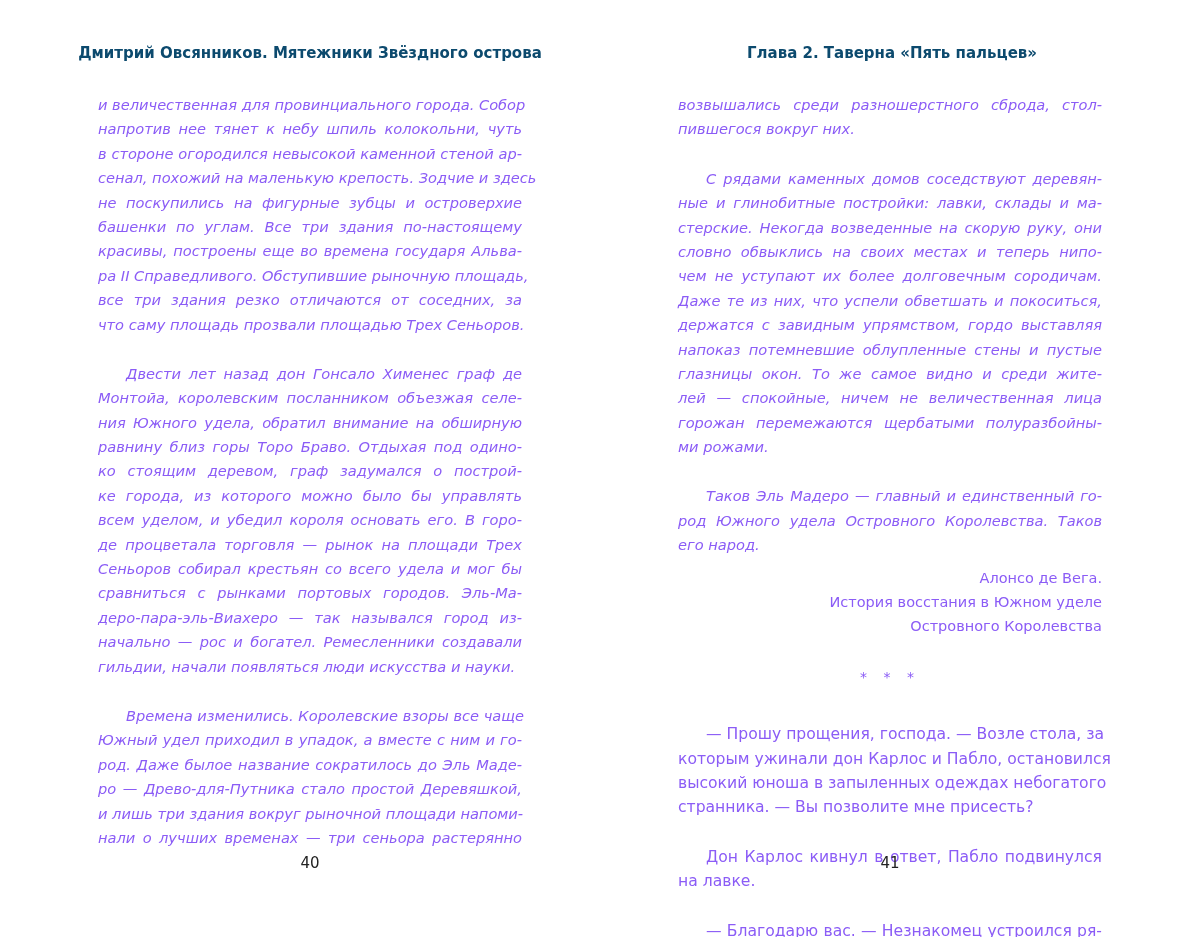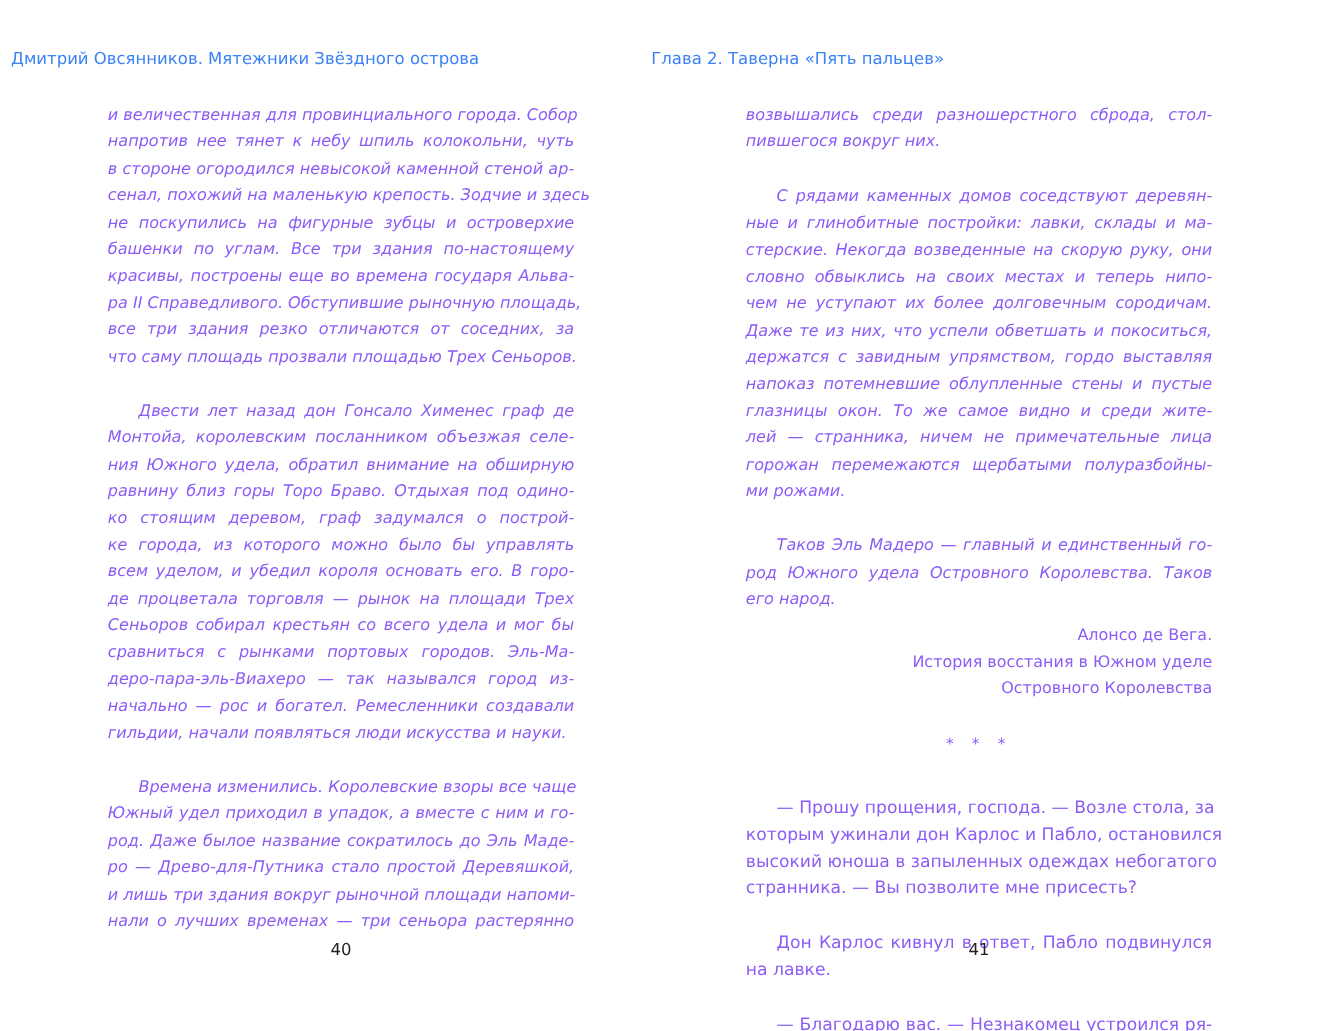--- a/index.html
+++ b/index.html
@@ -5,22 +5,22 @@
   html, body { margin: 0; padding: 0; }
   body {
     width: 1200px; height: 937px; background: #ffffff; position: relative;
     overflow: hidden; color: #1a1a1a;
   }
   .page { position: absolute; top: 0; width: 600px; height: 937px; }
   .page.left { left: 0; }
   .page.right { left: 580px; }
   .running-head {
     position: absolute; top: 44px; left: 0; width: 100%;
-    font-family: "DejaVu Sans", sans-serif;
-    font-size: 15px; color: #3b82f6; letter-spacing: 0;
+    text-align: center; font-family: "DejaVu Sans", sans-serif;
+    font-size: 15px; color: #0c4a6e; letter-spacing: 0; font-weight: bold;
   }
   .page.left .running-head { left: 10px; width: 600px; }
   .page.right .running-head { left: 12px; width: 600px; }
   .body-text {
     position: absolute; top: 93px; width: 424px;
     font-family: "DejaVu Sans", sans-serif; font-size: 15px;
     line-height: 24.4px; color: #8b5cf6;
   }
   .page.left .body-text { left: 98px; }
   .page.right .body-text { left: 98px; width: 424px; }
@@ -88,21 +88,21 @@
         <span class="ln last">пившегося вокруг них.</span>
         <span class="ln indent">С рядами каменных домов соседствуют деревян-</span>
         <span class="ln">ные и глинобитные постройки: лавки, склады и ма-</span>
         <span class="ln">стерские. Некогда возведенные на скорую руку, они</span>
         <span class="ln">словно обвыклись на своих местах и теперь нипо-</span>
         <span class="ln">чем не уступают их более долговечным сородичам.</span>
         <span class="ln">Даже те из них, что успели обветшать и покоситься,</span>
         <span class="ln">держатся с завидным упрямством, гордо выставляя</span>
         <span class="ln">напоказ потемневшие облупленные стены и пустые</span>
         <span class="ln">глазницы окон. То же самое видно и среди жите-</span>
-        <span class="ln">лей — странника, ничем не примечательные лица</span>
+        <span class="ln">лей — спокойные, ничем не величественная лица</span>
         <span class="ln">горожан перемежаются щербатыми полуразбойны-</span>
         <span class="ln last">ми рожами.</span>
         <span class="ln indent">Таков Эль Мадеро — главный и единственный го-</span>
         <span class="ln">род Южного удела Островного Королевства. Таков</span>
         <span class="ln last">его народ.</span>
       </div>
     <div class="gap-small"></div>
     <div id="right-attr">
         <span class="right-align">Алонсо де Вега.</span>
         <span class="right-align">История восстания в Южном уделе</span>

